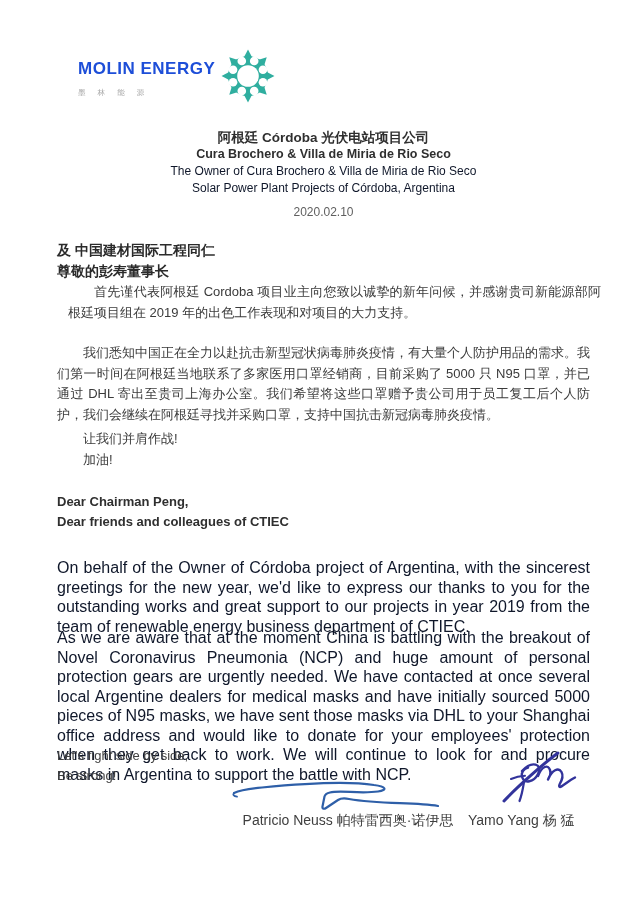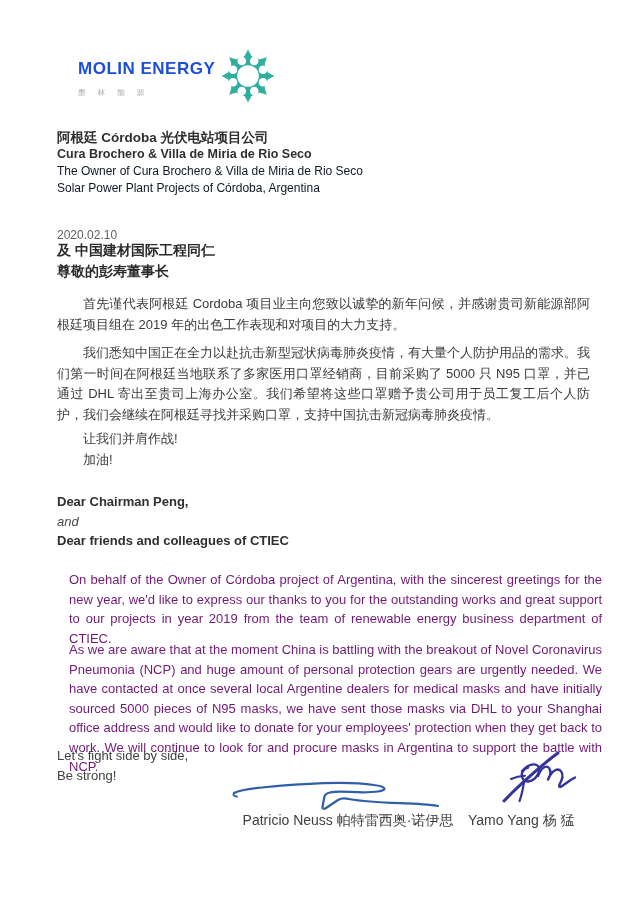--- a/index.html
+++ b/index.html
@@ -13,36 +13,36 @@
   .molin{position:absolute;left:78px;top:53px;display:flex;align-items:center;gap:6px;}
   .molin-name{font-size:17px;font-weight:700;color:#1d4ed8;letter-spacing:.5px;line-height:20px;}
   .molin-sub{font-size:7.5px;color:#a6a6a6;letter-spacing:5px;margin-top:9px;}
   .molin-icon{width:54px;height:54px;margin-top:-4px;}
   .molin-fill{fill:var(--molin-teal,#2fae9f);}
   .harz{position:absolute;left:450px;top:56px;display:flex;align-items:center;gap:7px;}
   .harz-icon{width:48px;height:48px;}
   .harz-w1{font-size:18px;font-weight:800;letter-spacing:1px;color:var(--harz-navy,#1c3e6b);line-height:20px;}
   .harz-w2{font-size:18px;font-weight:400;letter-spacing:1px;color:#8e8e8e;line-height:20px;}
   
-  .letterhead{position:absolute;left:57px;top:129px;width:533px;text-align:left;}
+  .letterhead{position:absolute;left:57px;top:129px;width:533px;text-align:center;}
   .lh-zh{font-size:13.5px;font-weight:700;color:#2f2f2f;line-height:17px;}
   .lh-en-b{font-size:12.5px;font-weight:700;color:#2f2f2f;line-height:17px;}
   .lh-gray{font-size:12px;color:#0f172a;line-height:17px;}
-  .lh-date{font-size:12px;color:#5f5f5f;margin-top:31px;}
+  .lh-date{font-size:12px;color:#5f5f5f;margin-top:8px;}
   
   .blk{position:absolute;left:57px;width:533px;}
   .zh-sal{top:240px;font-size:14px;font-weight:700;color:#2b2b2b;line-height:21px;}
   .zh-p{font-size:13px;line-height:20.5px;text-align:justify;text-indent:2em;color:#3a3a3a;margin:0;}
-  .zh-p1{top:294px;}
+  .zh-p1{top:282px;margin-left:11px;}
   .zh-p2{top:343px;}
   .zh-slogan{top:428px;font-size:13px;line-height:21px;color:#3a3a3a;text-indent:2em;}
   .en-sal{top:492px;font-size:13px;line-height:19.5px;color:#2f2f2f;}
   .en-sal .b{font-weight:700;}
   .en-sal .i{font-style:italic;color:#4a4a4a;}
-  .en-p{font-size:13px;line-height:19.5px;text-align:justify;color:#701a75;margin:12px;}
+  .en-p{font-size:16px;line-height:19.5px;text-align:justify;color:#0f172a;margin:0;}
   .en-p1{top:558px;}
   .en-p2{top:628px;}
   .en-close{top:746px;font-size:13px;line-height:20px;color:#3f3f3f;}
   
   .sig-left-box{position:absolute;left:228px;top:776px;width:218px;height:42px;}
   .sig-right-box{position:absolute;left:494px;top:748px;width:86px;height:62px;}
   .sig-left-stroke{stroke:var(--ink-blue-left,#2e5fa8);fill:none;stroke-linecap:round;stroke-linejoin:round;}
   .sig-right-stroke{stroke:var(--ink-blue-right,#32339b);fill:none;stroke-linecap:round;stroke-linejoin:round;}
   .name{position:absolute;top:812px;font-size:14px;color:#3f3f3f;line-height:16px;white-space:nowrap;}
   .name-left{left:238px;width:220px;text-align:center;}
@@ -103,21 +103,20 @@
   <p class="blk zh-p zh-p1">首先谨代表阿根廷 Cordoba 项目业主向您致以诚挚的新年问候，并感谢贵司新能源部阿根廷项目组在 2019 年的出色工作表现和对项目的大力支持。</p>
   <p class="blk zh-p zh-p2">我们悉知中国正在全力以赴抗击新型冠状病毒肺炎疫情，有大量个人防护用品的需求。我们第一时间在阿根廷当地联系了多家医用口罩经销商，目前采购了 5000 只 N95 口罩，并已通过 DHL 寄出至贵司上海办公室。我们希望将这些口罩赠予贵公司用于员工复工后个人防护，我们会继续在阿根廷寻找并采购口罩，支持中国抗击新冠病毒肺炎疫情。</p>
 
   <div class="blk zh-slogan">
     <div>让我们并肩作战!</div>
     <div>加油!</div>
   </div>
 
   <div class="blk en-sal">
     <div class="b">Dear Chairman Peng,</div>
-    <div class="i">and</div>
     <div class="b">Dear friends and colleagues of CTIEC</div>
   </div>
 
   <p class="blk en-p en-p1">On behalf of the Owner of Córdoba project of Argentina, with the sincerest greetings for the new year, we'd like to express our thanks to you for the outstanding works and great support to our projects in year 2019 from the team of renewable energy business department of CTIEC.</p>
   <p class="blk en-p en-p2">As we are aware that at the moment China is battling with the breakout of Novel Coronavirus Pneumonia (NCP) and huge amount of personal protection gears are urgently needed. We have contacted at once several local Argentine dealers for medical masks and have initially sourced 5000 pieces of N95 masks, we have sent those masks via DHL to your Shanghai office address and would like to donate for your employees' protection when they get back to work. We will continue to look for and procure masks in Argentina to support the battle with NCP.</p>
 
   <div class="blk en-close">
     <div>Let's fight side by side,</div>
     <div>Be strong!</div>
   </div>

